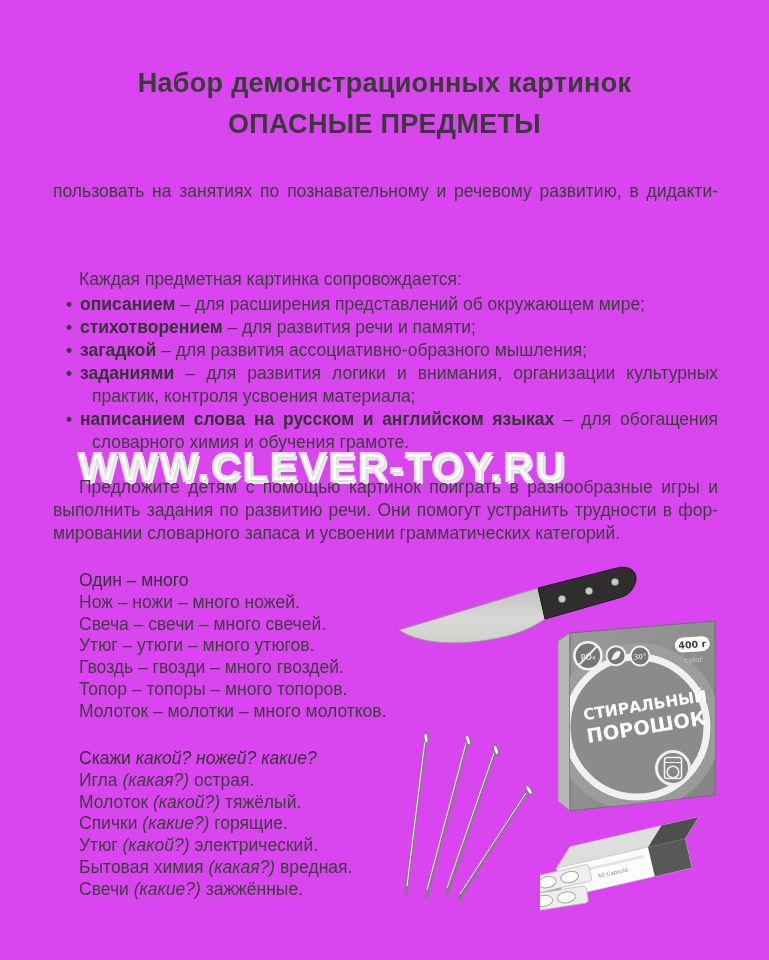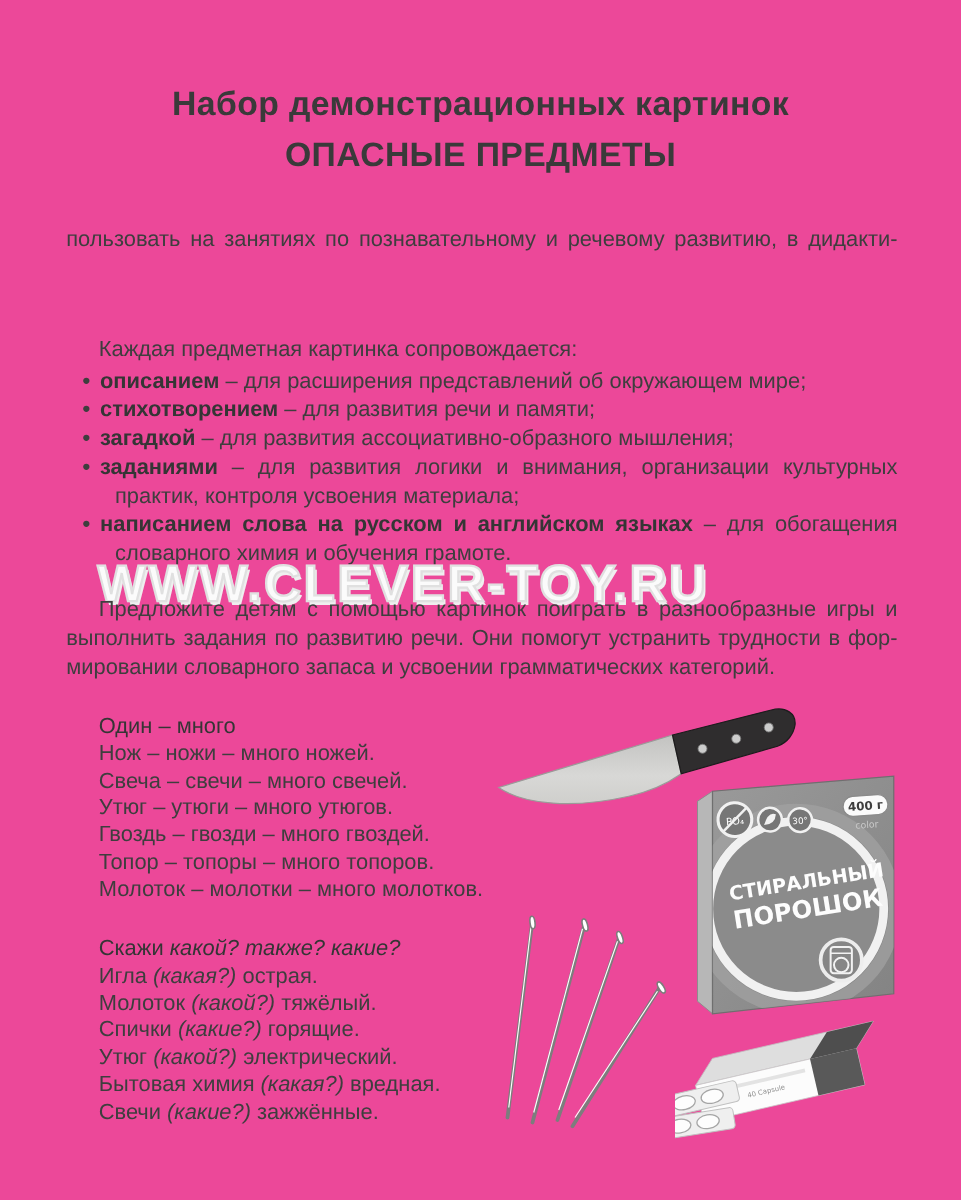--- a/index.html
+++ b/index.html
@@ -1,16 +1,16 @@
 <!DOCTYPE html>
 <html><head>
 <meta charset="utf-8">
 <style>
   html,body{margin:0;padding:0;background:#ffffff;}
-  .page{position:relative;width:769px;height:960px;background:#ec4899;overflow:hidden;
+  .page{position:relative;width:769px;height:960px;background:#d946ef;overflow:hidden;
         font-family:"Liberation Sans",sans-serif;color:#3e3e3e;}
   .abs{position:absolute;}
   
   .title{top:63px;left:0;width:769px;text-align:center;font-weight:bold;
          font-size:27px;line-height:41px;color:#3a3a3a;letter-spacing:.3px;}
   .title div{white-space:nowrap;}
   
   .par{left:53px;width:665px;font-size:17.5px;line-height:23.2px;z-index:2;}
   .ln{white-space:nowrap;}
   .just{text-align:justify;text-align-last:justify;}
@@ -92,21 +92,21 @@
     <div class="h">Один – много</div>
     <div>Нож – ножи – много ножей.</div>
     <div>Свеча – свечи – много свечей.</div>
     <div>Утюг – утюги – много утюгов.</div>
     <div>Гвоздь – гвозди – много гвоздей.</div>
     <div>Топор – топоры – много топоров.</div>
     <div>Молоток – молотки – много молотков.</div>
   </div>
 
   <div class="abs sect" style="left:79px;top:748px">
-    <div class="h"><span>Скажи </span><span class="hi">какой? также? какие?</span></div>
+    <div class="h"><span>Скажи </span><span class="hi">какой? ножей? какие?</span></div>
     <div><span>Игла </span><span class="q">(какая?)</span><span> острая.</span></div>
     <div><span>Молоток </span><span class="q">(какой?)</span><span> тяжёлый.</span></div>
     <div><span>Спички </span><span class="q">(какие?)</span><span> горящие.</span></div>
     <div><span>Утюг </span><span class="q">(какой?)</span><span> электрический.</span></div>
     <div><span>Бытовая химия </span><span class="q">(какая?)</span><span> вредная.</span></div>
     <div><span>Свечи </span><span class="q">(какие?)</span><span> зажжённые.</span></div>
   </div>
 
   <svg class="abs" style="left:393px;top:556px" width="335" height="105" viewBox="0 0 335 105">
     <defs>

